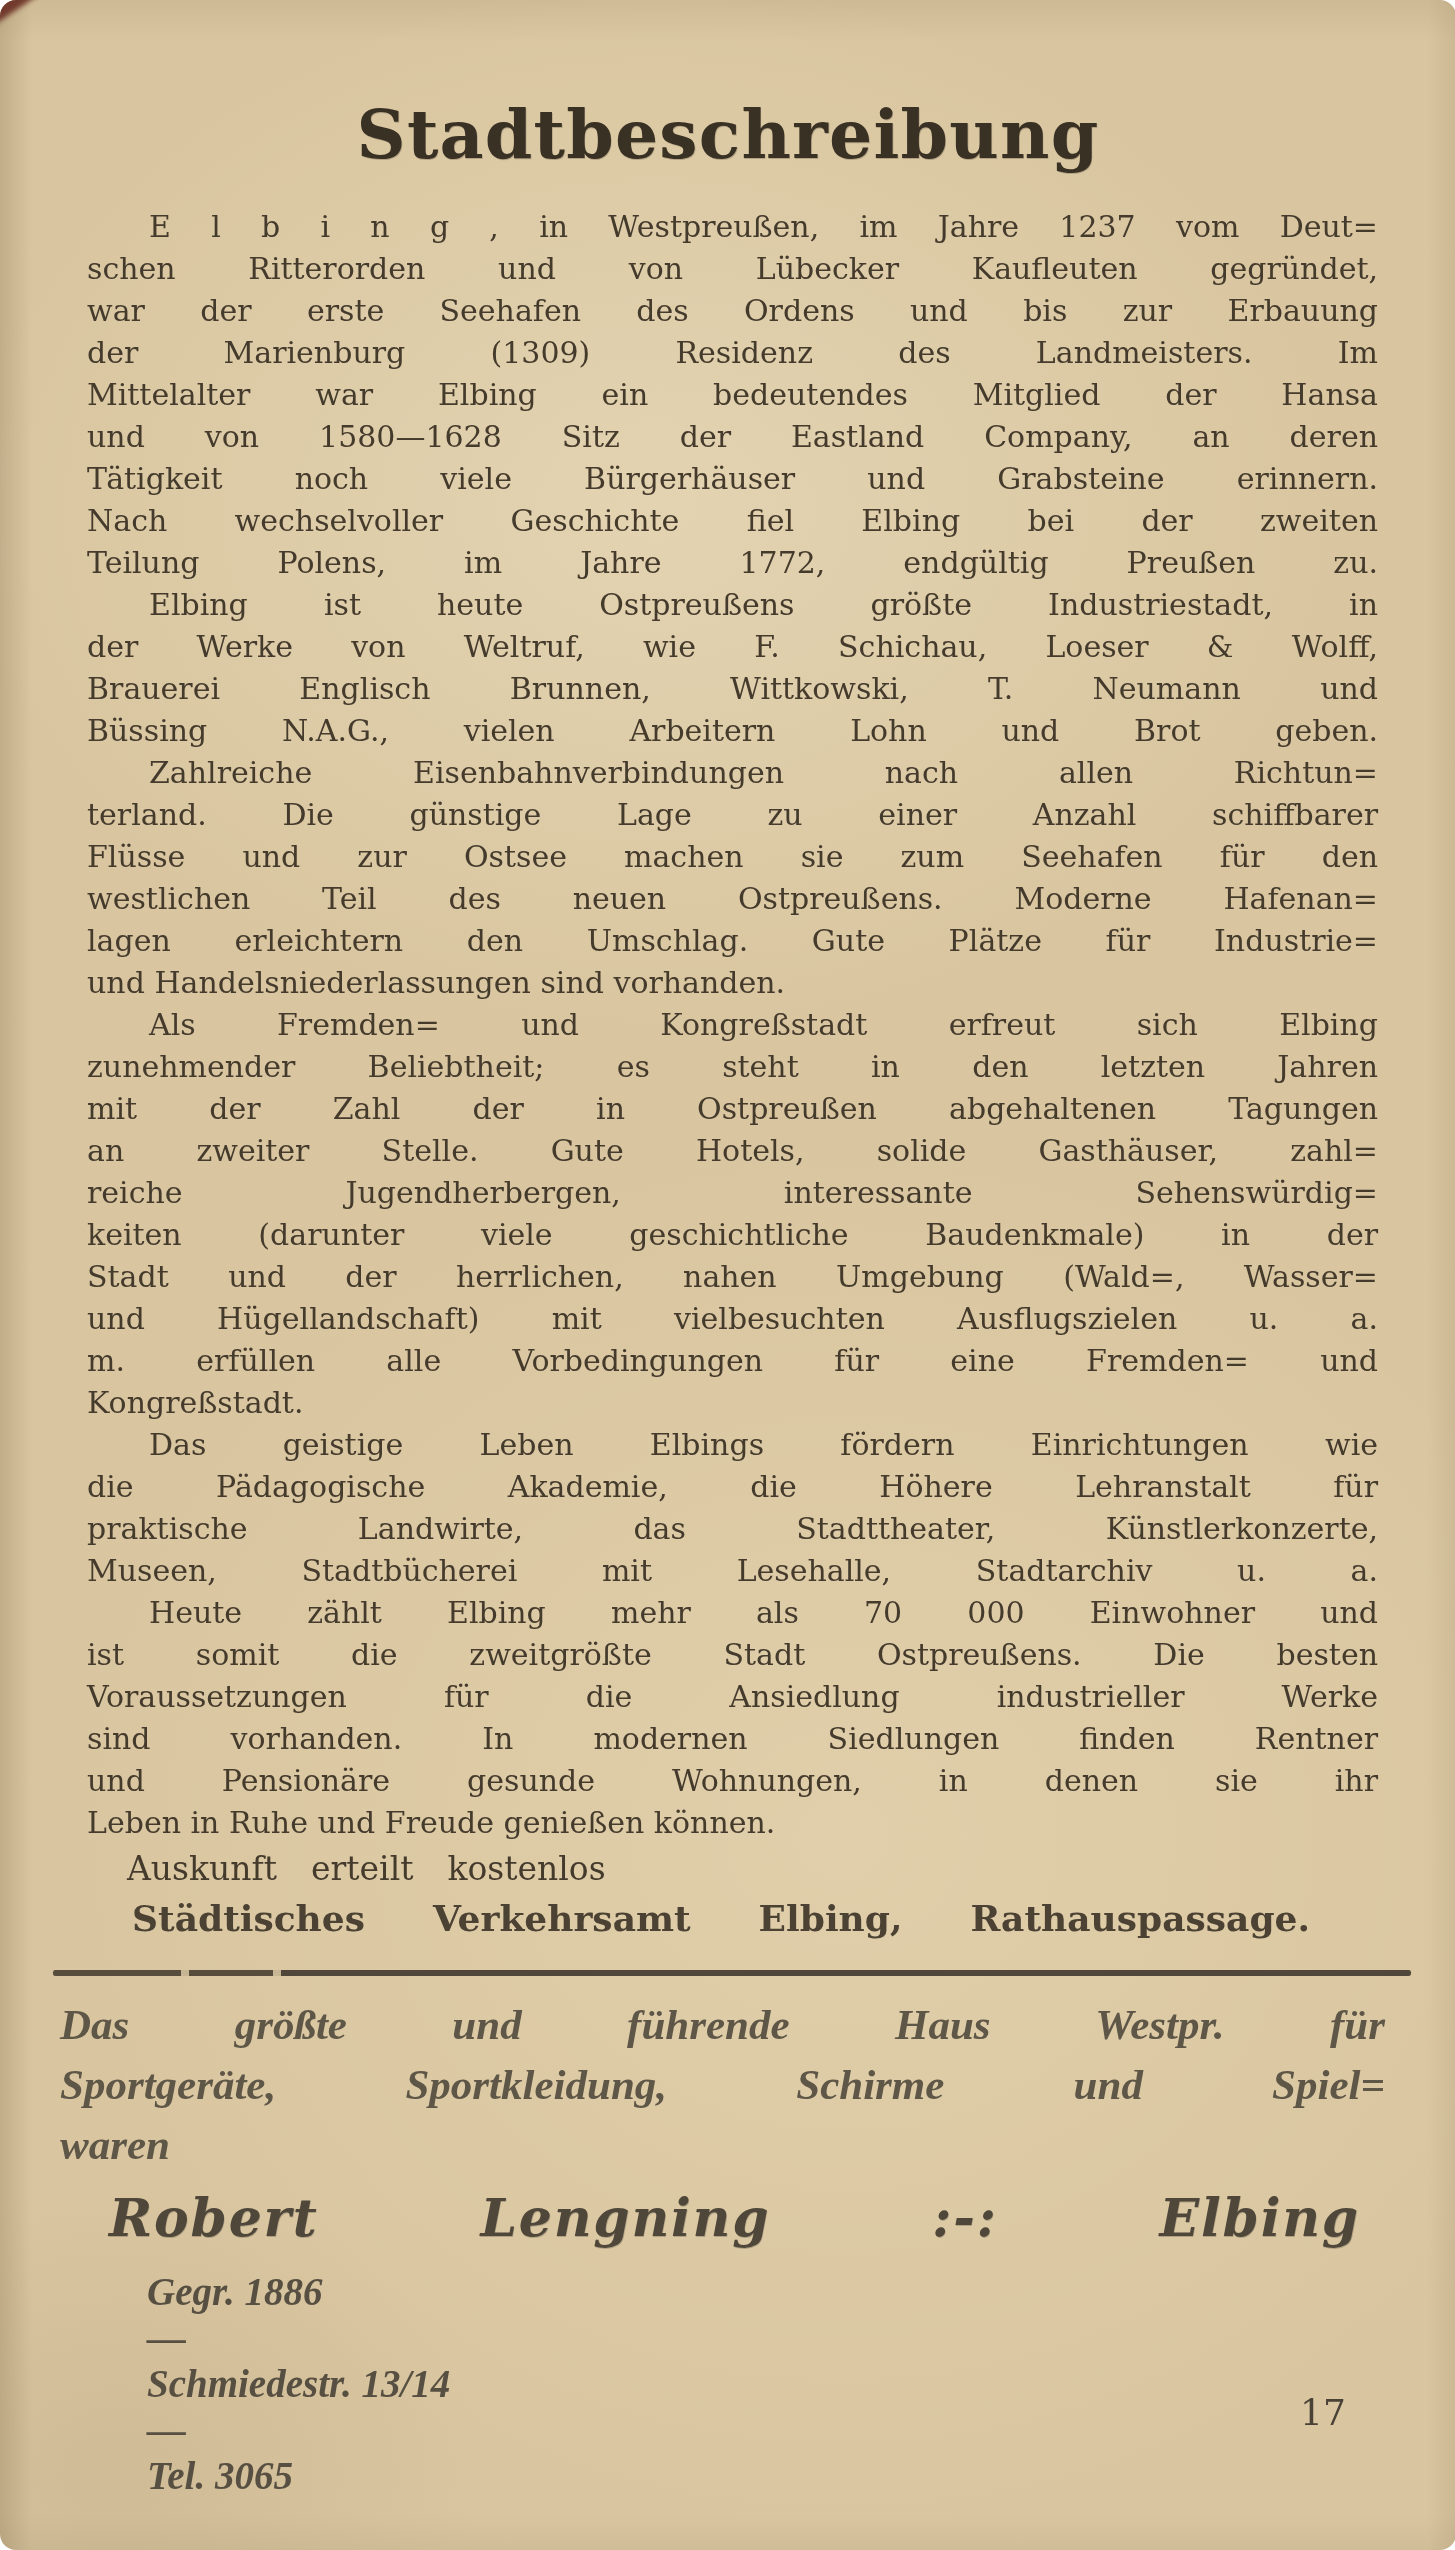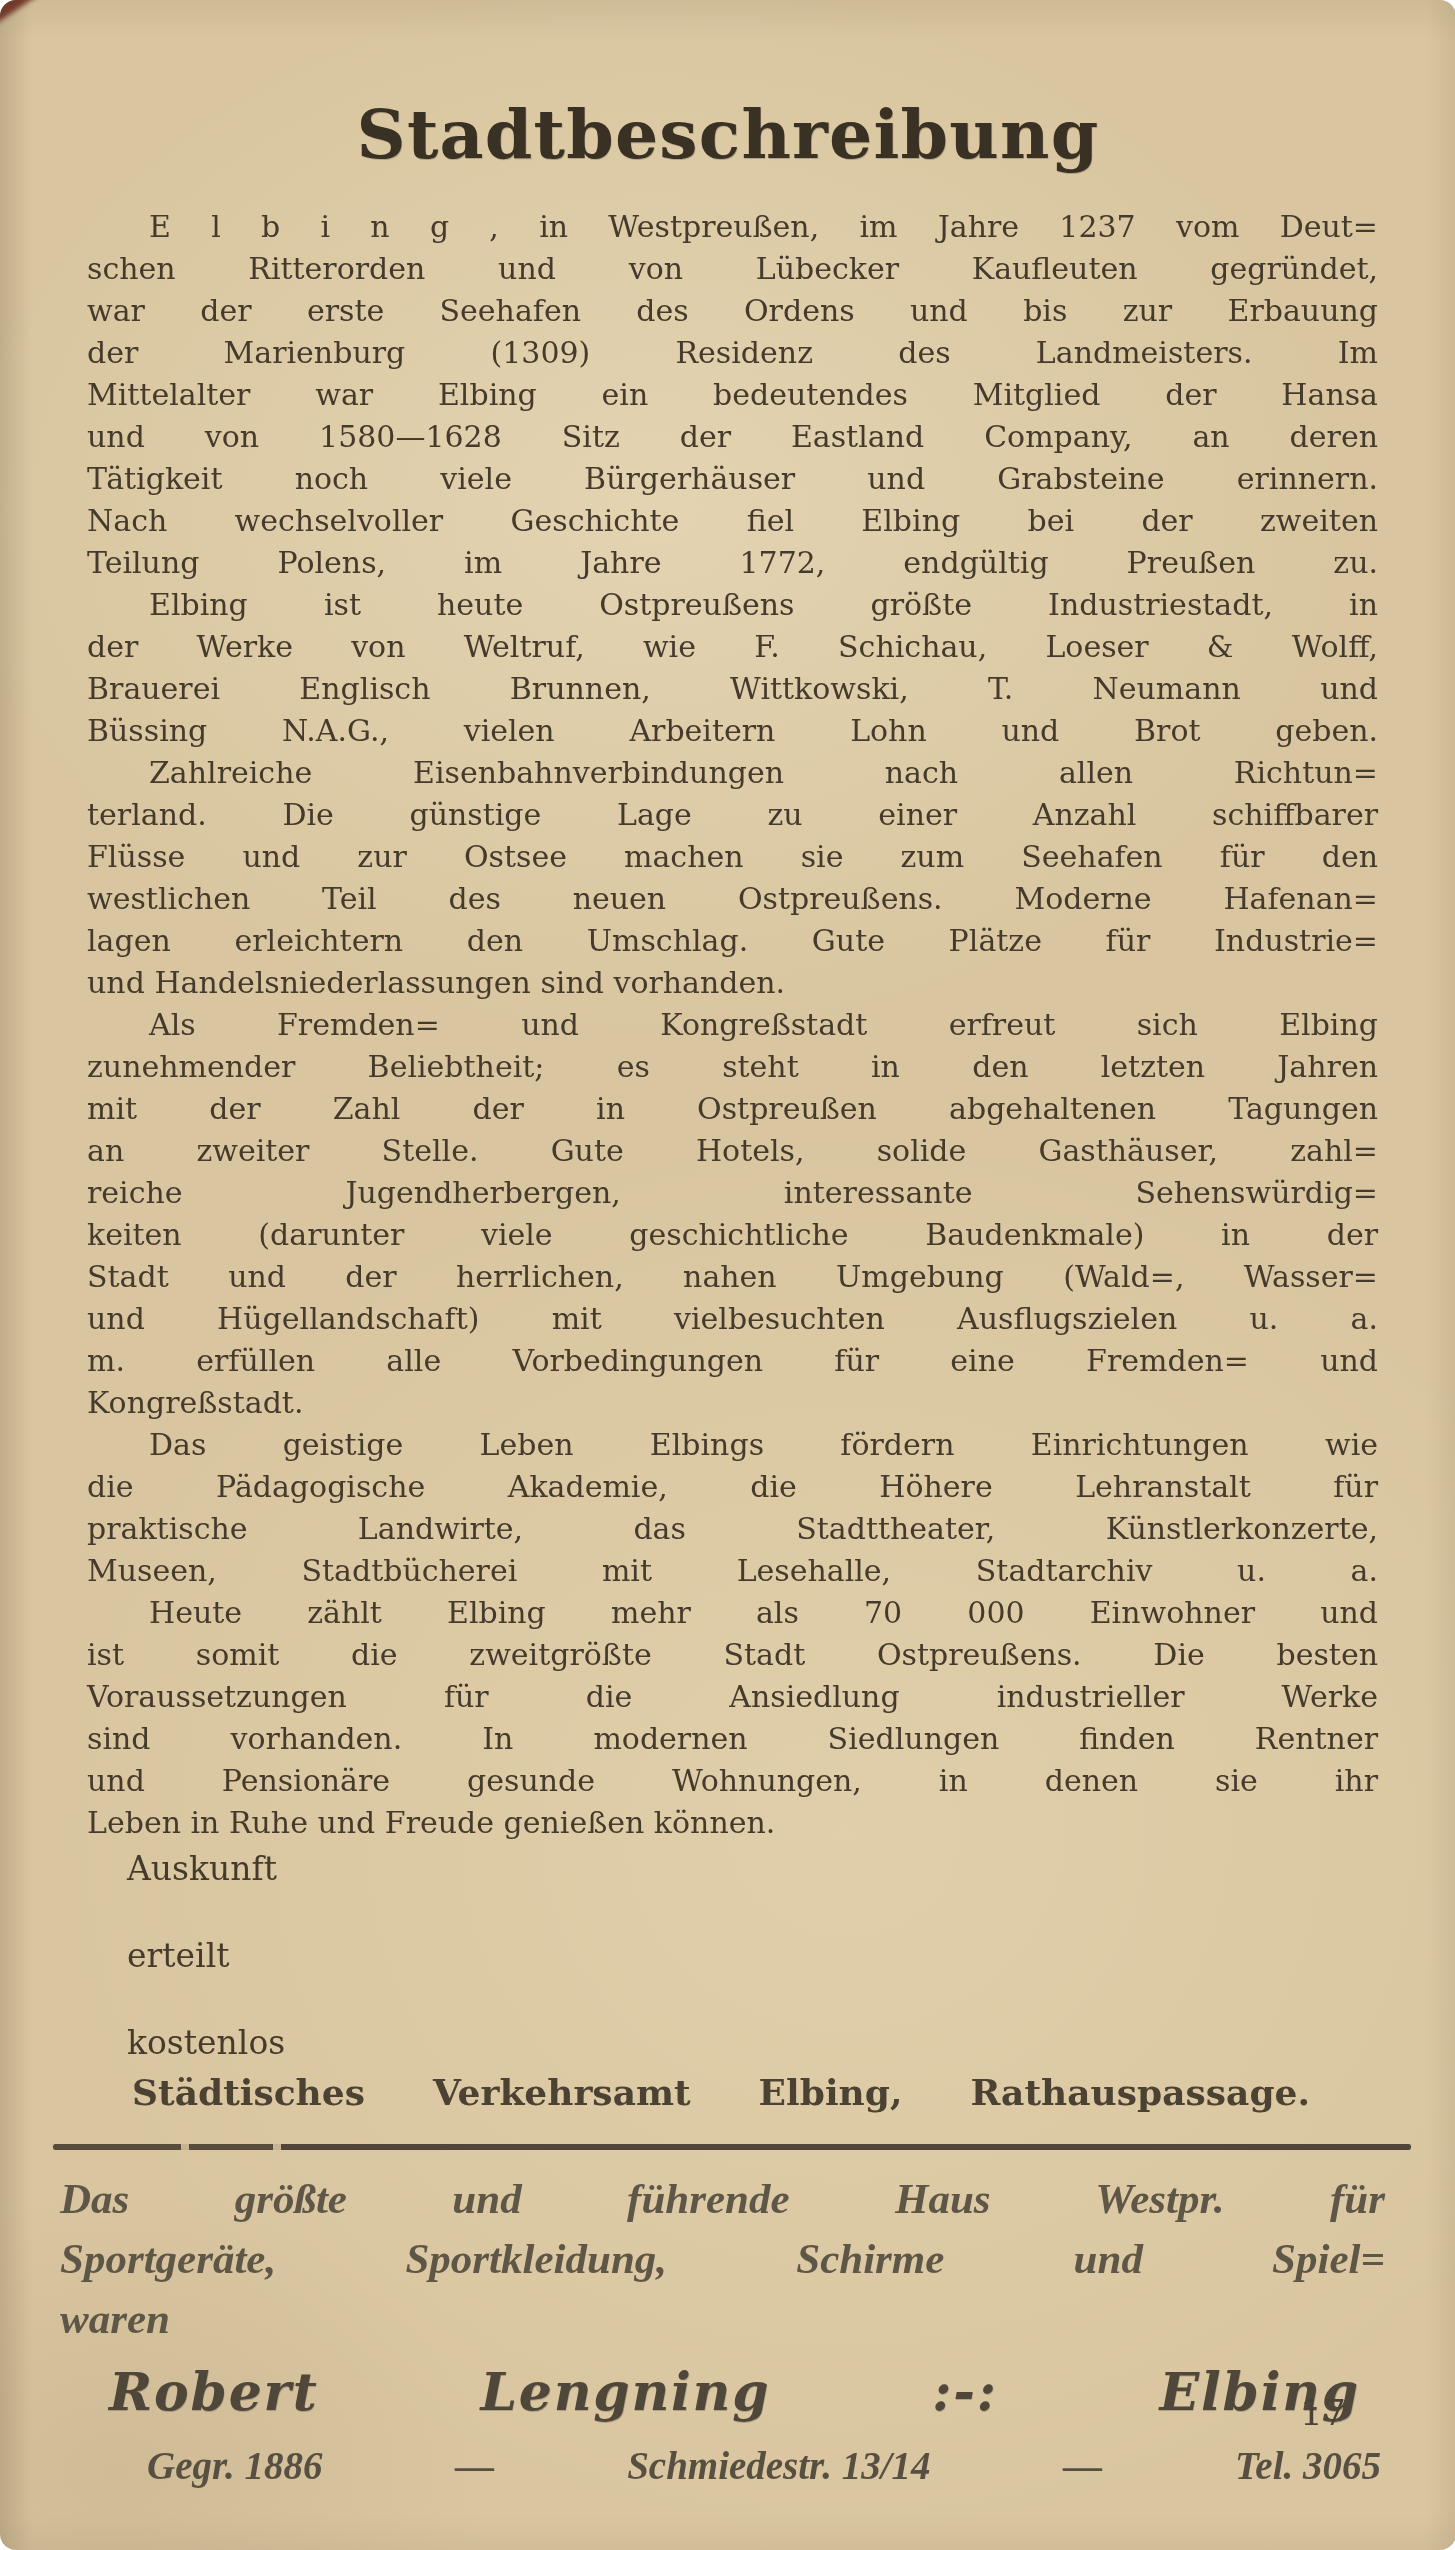--- a/index.html
+++ b/index.html
@@ -42,22 +42,22 @@
     margin:32px 0 0 87px;
     width:1291px;
     font-size:30px;
     line-height:42px;
   }
   .bl { text-align:justify; text-align-last:justify; white-space:normal; }
   .bl.ind { text-indent:62px; }
   .bl.nj { text-align-last:auto; }
   .contact-line {
     margin:3.5px 0 0 127px;
-    display:flex; gap:45px;
-    font-size:33px; line-height:42px;flex-direction:column;
+    display:flex; gap:34px;
+    font-size:33px; line-height:42px;
   }
   .tourist-office-line {
     margin:8.2px 0 0 132px;
     width:1178px;
     font-size:36px; line-height:40px;
     font-weight:bold;
     color:#4c4234;
     text-align:justify; text-align-last:justify;
   }
   .section-divider {
@@ -97,20 +97,21 @@
     text-shadow:0.6px 0.6px 0.6px rgba(79,71,58,0.3);
   }
   .ad-footer {
     margin:9.4px 0 0 147px;
     width:1234px;
     display:flex; justify-content:space-between; align-items:baseline;
     font-family:"Liberation Serif", serif;
     font-style:italic; font-weight:bold;
     font-size:39px; line-height:46px;
     color:#575042;
+    flex-direction:column;
   }
   .page-number {
     position:absolute;
     left:1300px; top:2392px;
     font-size:36px;
     color:#4a4236;
   }
 </style>
 </head>
 <body>

